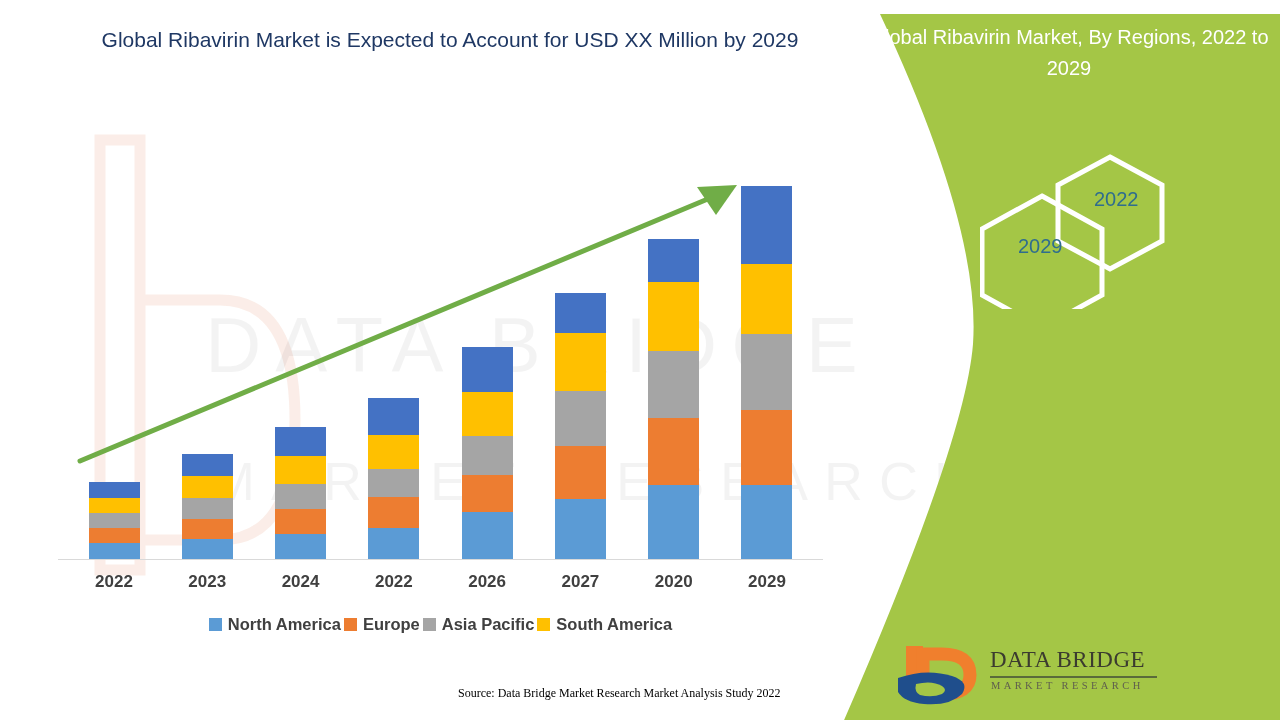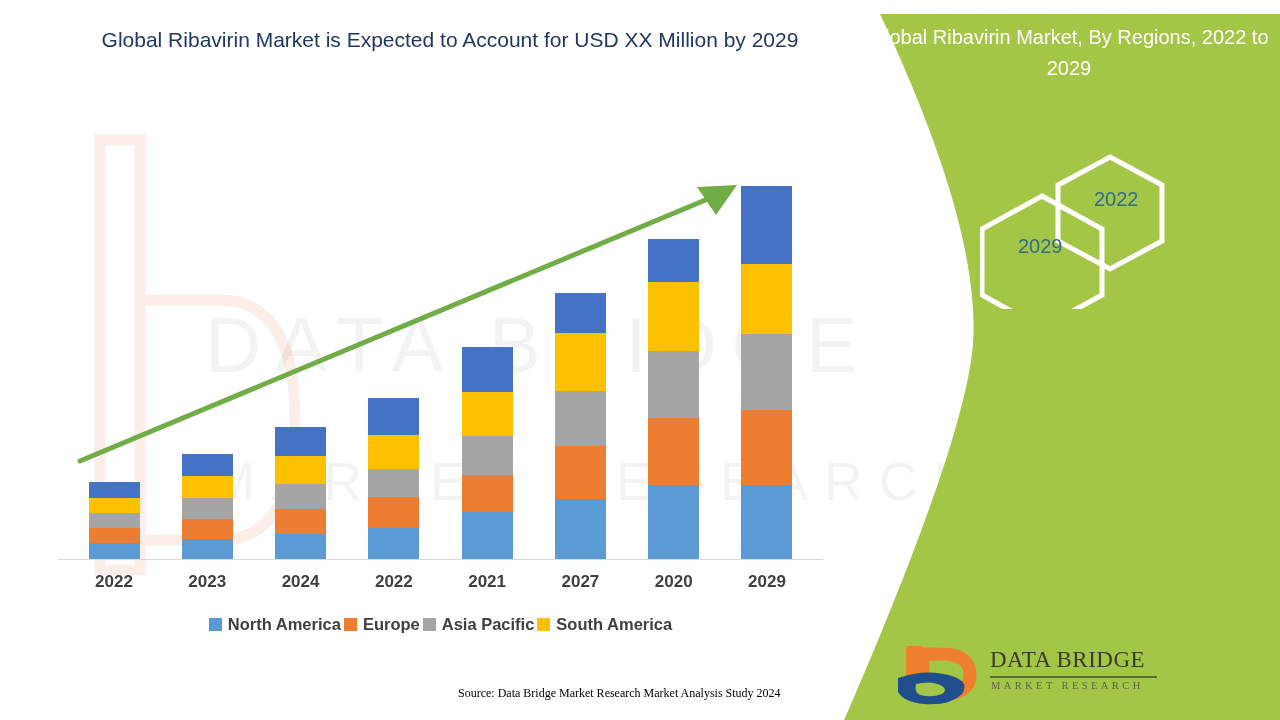--- a/index.html
+++ b/index.html
@@ -315,21 +315,21 @@
   <svg class="arrow-svg" viewBox="0 0 840 600">
     <line x1="80" y1="461" x2="715" y2="196" stroke="#70AD47" stroke-width="5" stroke-linecap="round"></line>
     <polygon points="737,185 697,187 716,215" fill="#70AD47"></polygon>
   </svg>
 
   <div class="xlabels" id="xlabels-container">
       <div class="xlabel">2022</div>
       <div class="xlabel">2023</div>
       <div class="xlabel">2024</div>
       <div class="xlabel">2022</div>
-      <div class="xlabel">2021</div>
+      <div class="xlabel">2026</div>
       <div class="xlabel">2027</div>
       <div class="xlabel">2020</div>
       <div class="xlabel">2029</div>
     </div>
 
   <div class="legend" id="legend-container">
       <div class="legend-item">
         <span class="legend-swatch" style="background: rgb(91, 155, 213);"></span>
         <span class="legend-label">North America</span>
       </div>
@@ -340,21 +340,21 @@
       <div class="legend-item">
         <span class="legend-swatch" style="background: rgb(165, 165, 165);"></span>
         <span class="legend-label">Asia Pacific</span>
       </div>
       <div class="legend-item">
         <span class="legend-swatch" style="background: rgb(255, 192, 0);"></span>
         <span class="legend-label">South America</span>
       </div>
     </div>
 
-  <div class="footer-right">Source: Data Bridge Market Research Market Analysis Study 2024</div>
+  <div class="footer-right">Source: Data Bridge Market Research Market Analysis Study 2022</div>
 
   <div class="green-panel">
     <svg class="green-shape" viewBox="0 0 450 720" preserveAspectRatio="none">
       <path d="M50,0 L450,0 L450,720 L8,720 Q135,430 143,330 Q151,215 50,0 Z" fill="#A4C646"></path>
     </svg>
 
     <div class="panel-title">Global Ribavirin Market, By Regions, 2022 to 2029</div>
 
     <svg class="hexes" viewBox="0 0 230 155">
       <polygon points="130,3 182,31 182,87 130,115 78,87 78,31" fill="none" stroke="#ffffff" stroke-width="5"></polygon>

